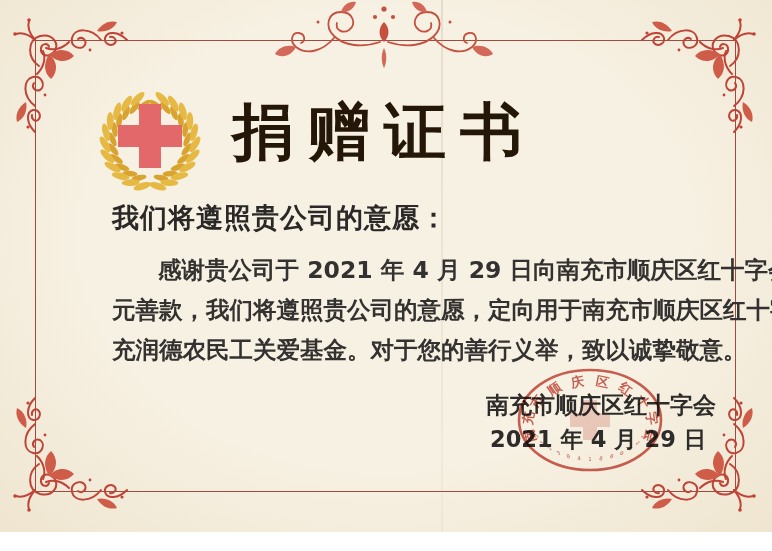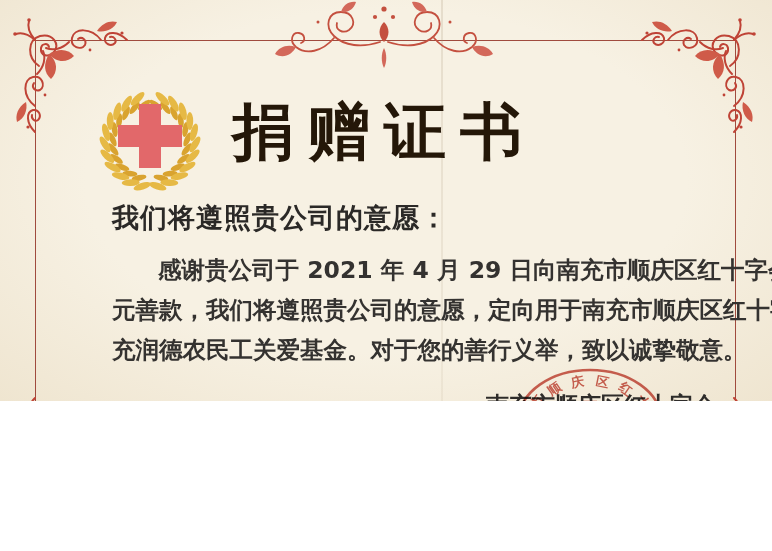--- a/index.html
+++ b/index.html
@@ -1,17 +1,17 @@
 <!DOCTYPE html>
 <html><head>
 <meta charset="utf-8">
 <style>
   html,body{margin:0;padding:0;}
   .paper{
-    position:relative; width:772px; height:401px; overflow:hidden;
+    position:relative; width:772px; height:532px; overflow:hidden;
     background: radial-gradient(ellipse at 50% 45%, #f7f1e3 55%, #efe5d0 100%);
     font-family:"DejaVu Sans", sans-serif;
   }
   .frame{
     position:absolute; left:35px; top:40px; width:699px; height:450px;
     border:1.5px solid #a04b3e;
   }
   .crease{
     position:absolute; left:441px; top:0; width:2px; height:551px;
     background:linear-gradient(to bottom, rgba(160,140,110,.20), rgba(160,140,110,.06));

